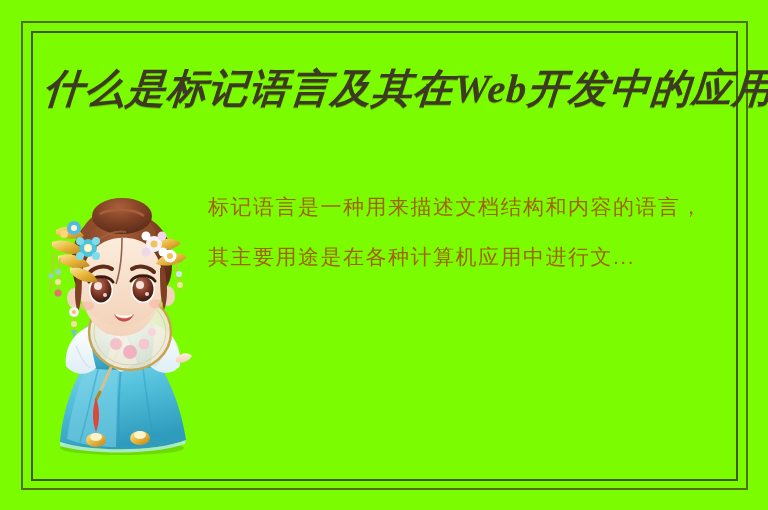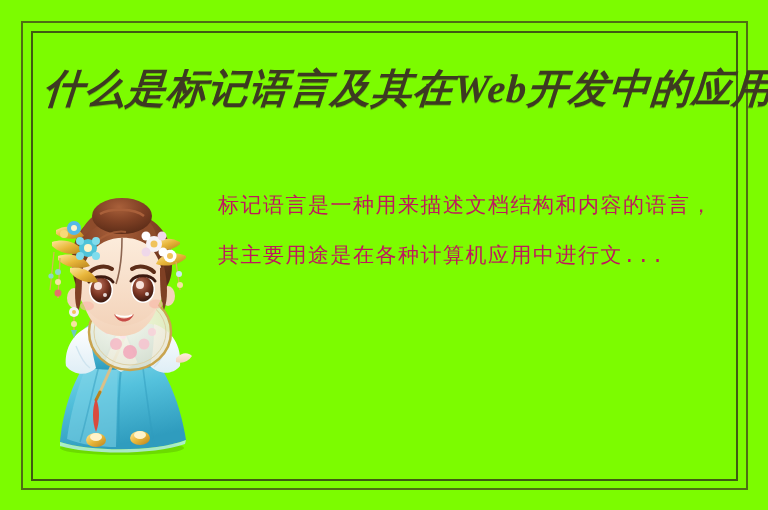--- a/index.html
+++ b/index.html
@@ -59,27 +59,27 @@
     color: #3d3a22;
     white-space: nowrap;
     text-shadow: 0 1px 0 rgba(60,70,20,0.35);
     transform: skewX(-4deg);
     transform-origin: left center;
   }
 
   
   #body-text {
     position: absolute;
-    left: 218px;
+    left: 208px;
     top: 182px;
     width: 500px;
-    font-family: Liberation Mono, monospace;
+    font-family: Liberation Sans, sans-serif;
     font-size: 21px;
     line-height: 50px;
-    color: #be185d;
+    color: #a16207;
     letter-spacing: 1.5px;
     word-break: break-all;
   }
 
   
   #illustration {
     position: absolute;
     left: 30px;
     top: 186px;
     width: 176px;

